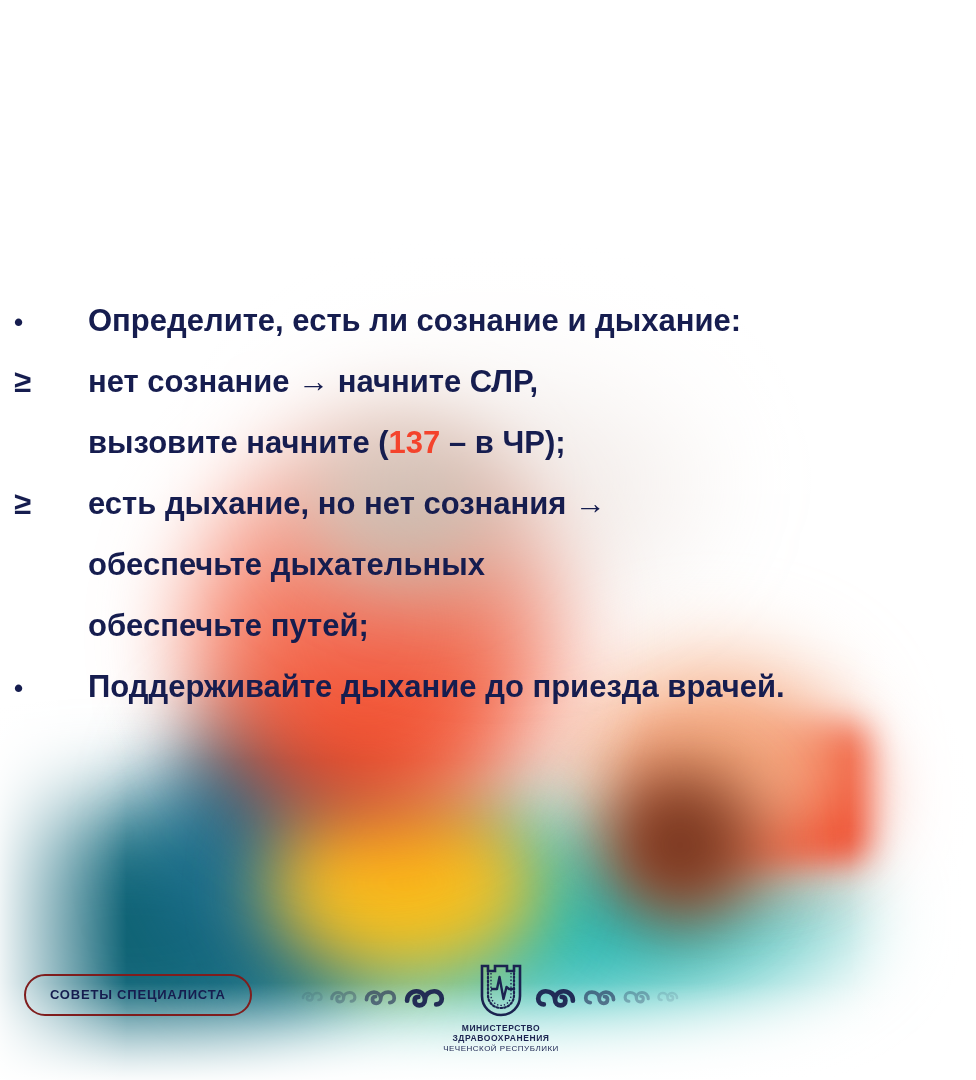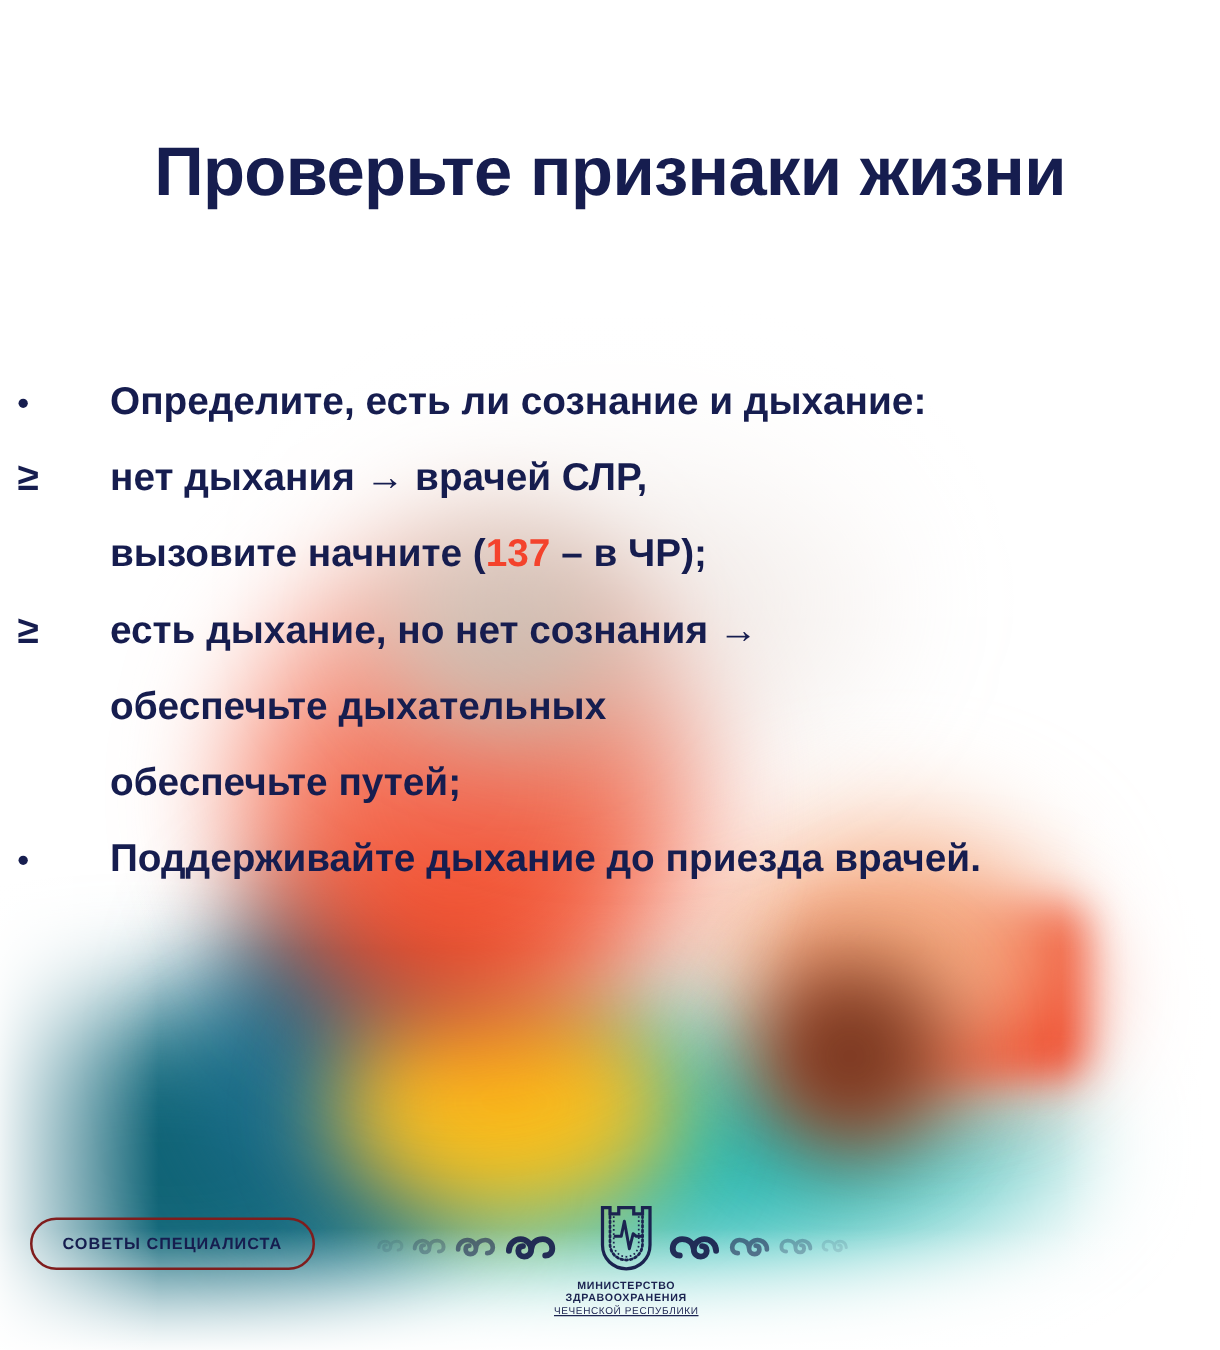--- a/index.html
+++ b/index.html
@@ -225,21 +225,20 @@
     display: block;
     font-size: 8.5px;
     font-weight: 700;
     letter-spacing: 0.6px;
   }
   .logo-caption .cap3 {
     display: block;
     font-size: 8px;
     font-weight: 400;
     letter-spacing: 0.5px;
-    text-decoration: underline;
   }
 </style>
 </head>
 <body>
 
 <div id="poster">
 
   <div class="bg-layer">
     <div class="blob blob-teal-floor"></div>
     <div class="blob blob-navy-left"></div>
@@ -249,32 +248,31 @@
     <div class="blob blob-skin-arm"></div>
     <div class="blob blob-dark-limb"></div>
     <div class="blob blob-yellow"></div>
     <div class="blob blob-red-shirt"></div>
     <div class="blob blob-skin-head"></div>
     <div class="blob blob-warm-halo"></div>
     <div class="bg-veil"></div>
     <div class="bg-veil-edges"></div>
   </div>
 
-  <h1 class="title">Проверьте признаки жизни</h1>
 
   <div class="body-block">
 
     <div class="line">
       <span class="marker dot">•</span>
       <span class="line-text">Определите, есть ли сознание и дыхание:</span>
     </div>
 
     <div class="line">
       <span class="marker">≥</span>
-      <span class="line-text">нет дыхания → врачей СЛР,</span>
+      <span class="line-text">нет сознание → начните СЛР,</span>
     </div>
 
     <div class="line">
       <span class="marker none"></span>
       <span class="line-text"><span>вызовите начните (</span><span class="accent">137</span><span> – в ЧР);</span></span>
     </div>
 
     <div class="line">
       <span class="marker">≥</span>
       <span class="line-text">есть дыхание, но нет сознания →</span>

